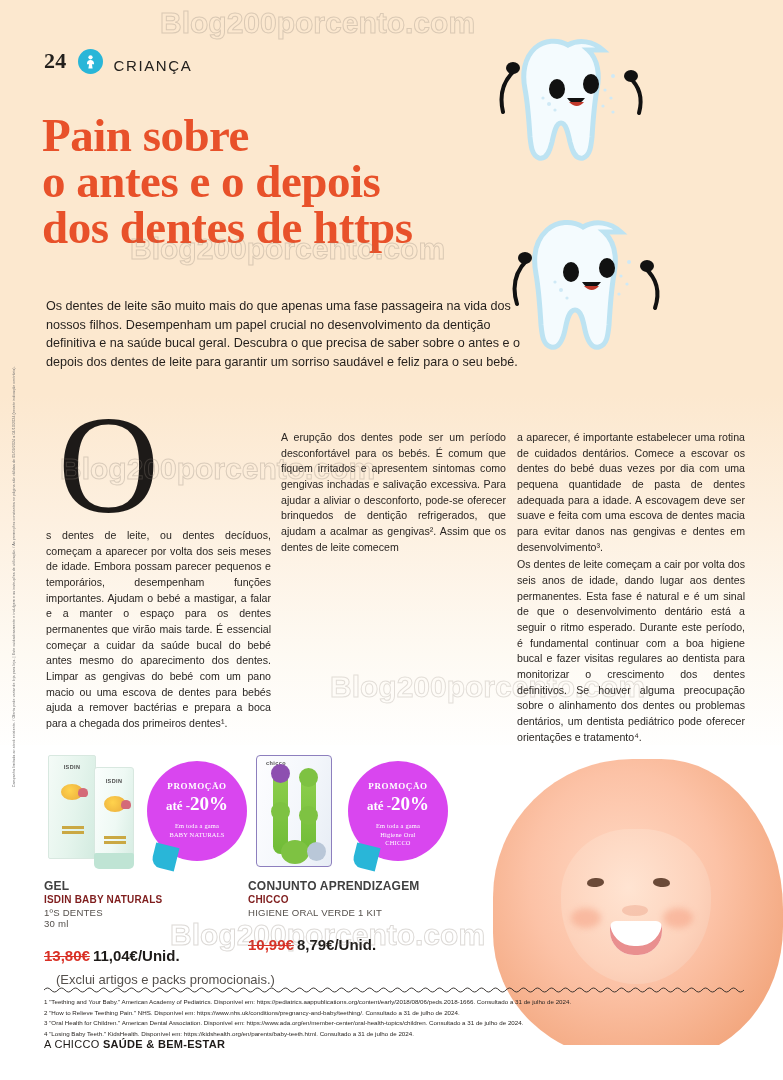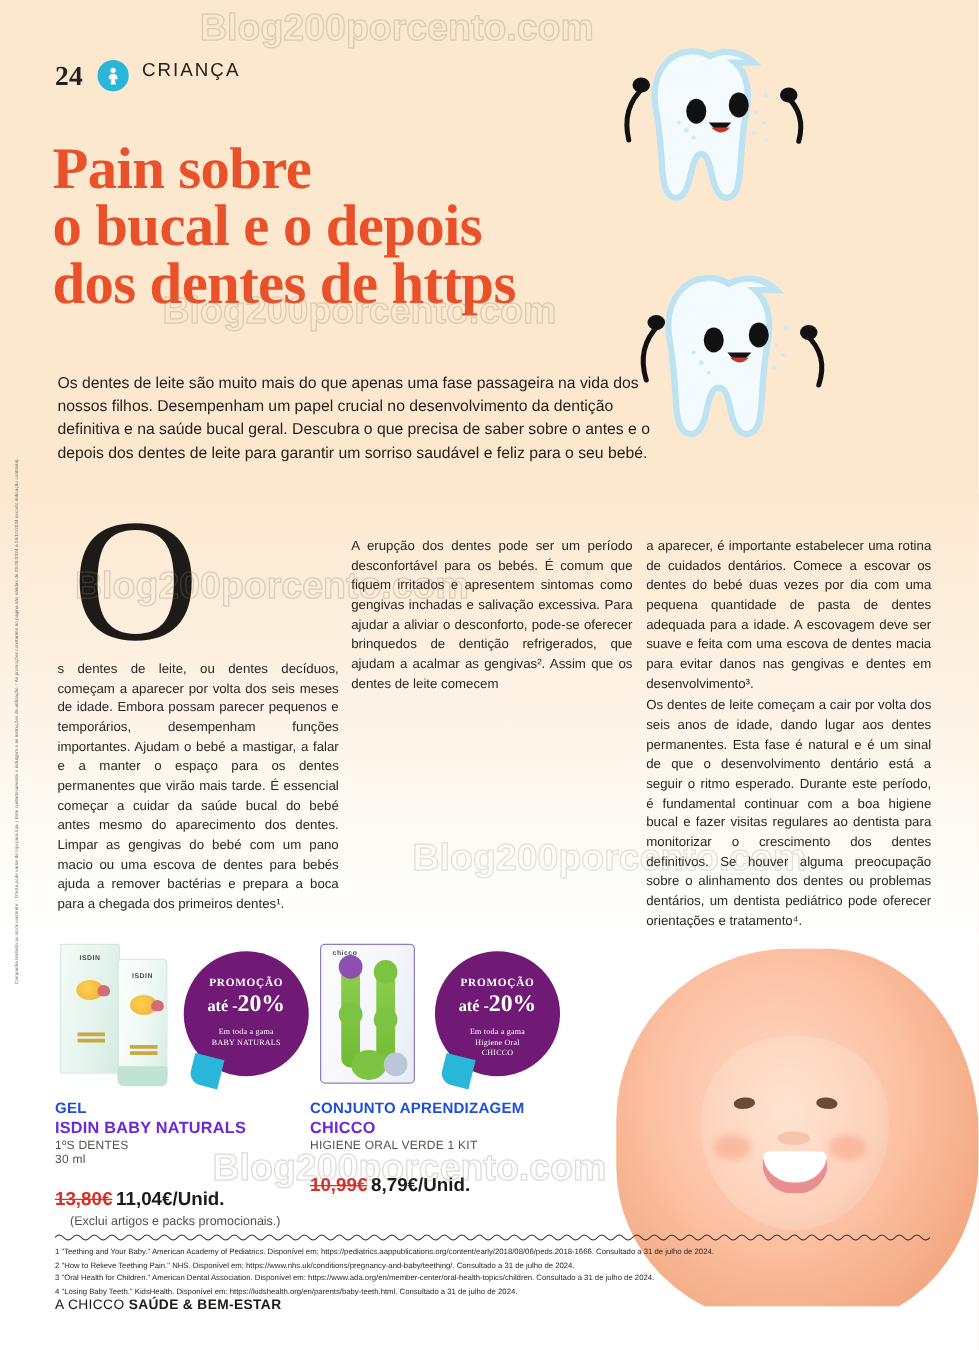--- a/index.html
+++ b/index.html
@@ -33,21 +33,21 @@
   .legal-vert {
     position:absolute; left:-186px; top:585px;
     width:400px;
     transform:rotate(-90deg);
     transform-origin:center center;
     font-size:3.6px; line-height:1.25; color:#6c6c6c;
     letter-spacing:.1px; white-space:nowrap;
   }
 
   
-  .hdr { position:absolute; left:44px; top:48px; display:flex; align-items:flex-start; gap:11px; }
+  .hdr { position:absolute; left:44px; top:48px; display:flex; align-items:flex-end; gap:11px; }
   .hdr .pg {
     font-family:"Liberation Serif", serif;
     font-weight:bold; font-size:22px; color:#23201d; letter-spacing:.3px;
   }
   .hdr .badge {
     width:25px; height:25px; border-radius:50%;
     background:#29b6d8; display:flex; align-items:center; justify-content:center;
   }
   .hdr .badge svg { display:block; }
   .hdr .sect {
@@ -165,43 +165,43 @@
   .brush.a { left:16px; top:12px; height:86px; }
   .brush.b { left:44px; top:16px; height:82px; }
   .knob { position:absolute; width:19px; height:19px; border-radius:50%; }
   .knob.p { background:#8d4fb0; }
   .knob.g { background:#7ec242; }
   .knob.b { background:#b9c7d8; }
 
   
   .bubble {
     position:absolute; top:6px; width:100px; height:100px; border-radius:50%;
-    background:#701a75; color:#fff; text-align:center;
+    background:#d946ef; color:#fff; text-align:center;
     font-family:"Liberation Serif", serif;
   }
   #p1 .bubble { left:103px; }
   #p2 .bubble { left:100px; }
   .bubble:after {
     content:""; position:absolute; left:6px; bottom:-8px;
     width:24px; height:24px; background:#29b6d8;
     border-radius:0 0 0 40%;
     transform:rotate(14deg);
   }
   .bubble .b1 { margin-top:20px; font-size:9px; font-weight:bold; letter-spacing:.6px; }
   .bubble .b2 { font-size:13px; font-weight:bold; margin-top:2px;text-align:center; }
   .bubble .b2 b { font-size:19px; }
   .bubble .b3 { margin-top:7px; font-size:6.4px; line-height:1.35; letter-spacing:.2px; }
 
-  .pname  { margin-top:14px; font-size:12px; font-weight:bold; color:#1d4ed8; letter-spacing:.2px; }
-  .pbrand { font-size:13px; font-weight:bold; color:#6d28d9; letter-spacing:.2px; margin-top:1px; }
+  .pname  { margin-top:14px; font-size:12px; font-weight:bold; color:#404040; letter-spacing:.2px; }
+  .pbrand { font-size:10px; font-weight:bold; color:#7f1d1d; letter-spacing:.2px; margin-top:1px; }
   .pdesc  { font-size:9.6px; color:#55504c; margin-top:2px; letter-spacing:.2px; }
   .pvol   { font-size:9.6px; color:#55504c; letter-spacing:.2px; }
   .pprice { margin-top:18px; font-size:15px; font-weight:bold; color:#1d1a18; }
   .pprice .old { color:#d93025; text-decoration:line-through; margin-right:3px; }
-  .pnote  { position:absolute; left:44px; top:972px; font-size:10px; color:#55504c;padding-left:12px; }
+  .pnote  { position:absolute; left:44px; top:972px; font-size:13px; color:#55504c;padding-left:12px; }
 
   
   .wave { position:absolute; left:44px; top:986px; width:700px; height:8px; }
 
   
   .foots { position:absolute; left:44px; top:997px; width:720px; }
   .foots div { font-size:6.2px; line-height:1.72; color:#2a2623; }
 
   .footer {
     position:absolute; left:44px; top:1038px;
@@ -283,21 +283,21 @@
       <svg width="17" height="17" viewBox="0 0 24 24" fill="#fff">
         <circle cx="12" cy="6" r="3"></circle>
         <path d="M12 10c-3 0-5 2-5 5v1h3l-1 6h6l-1-6h3v-1c0-3-2-5-5-5z"></path>
       </svg>
     </div>
     <div class="sect">CRIANÇA</div>
   </div>
 
   <div class="title">
     <span>Pain sobre</span>
-    <span>o bucal e o depois</span>
+    <span>o antes e o depois</span>
     <span>dos dentes de https</span>
   </div>
 
   <div class="lede">Os dentes de leite são muito mais do que apenas uma fase passageira na vida dos nossos filhos. Desempenham um papel crucial no desenvolvimento da dentição definitiva e na saúde bucal geral. Descubra o que precisa de saber sobre o antes e o depois dos dentes de leite para garantir um sorriso saudável e feliz para o seu bebé.</div>
 
   <div class="dropcap">O</div>
 
   <div class="col" id="c1">
     <p>s dentes de leite, ou dentes decíduos, começam a aparecer por volta dos seis meses de idade. Embora possam parecer pequenos e temporários, desempenham funções importantes. Ajudam o bebé a mastigar, a falar e a manter o espaço para os dentes permanentes que virão mais tarde. É essencial começar a cuidar da saúde bucal do bebé antes mesmo do aparecimento dos dentes. Limpar as gengivas do bebé com um pano macio ou uma escova de dentes para bebés ajuda a remover bactérias e prepara a boca para a chegada dos primeiros dentes¹.</p>
   </div>

